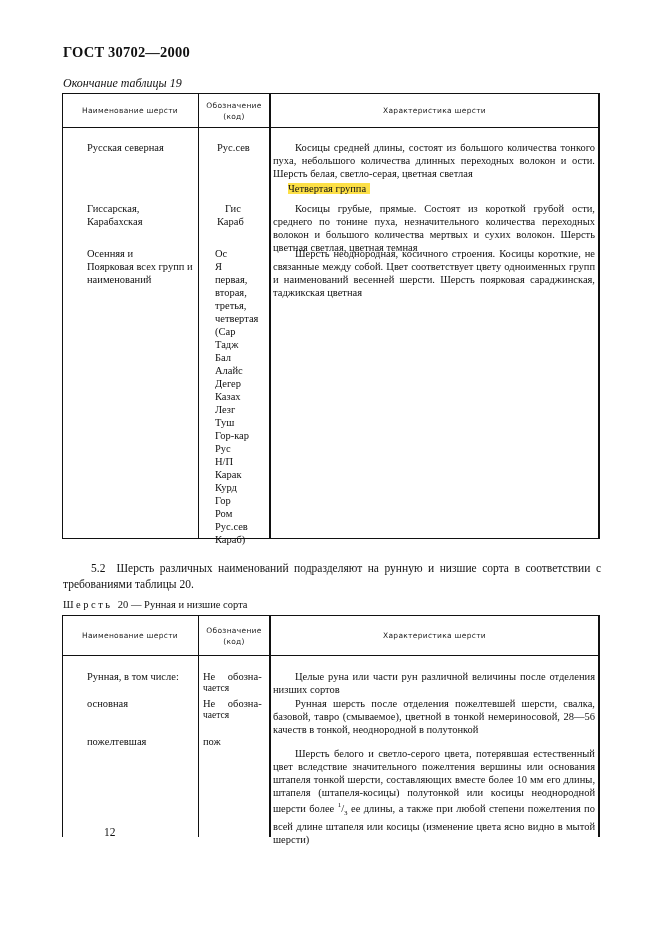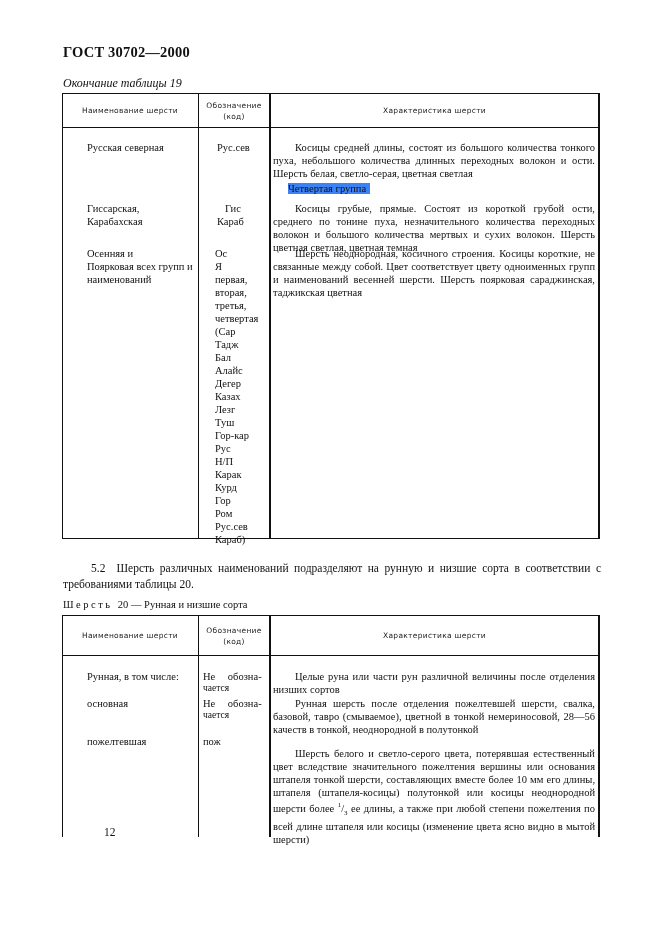--- a/index.html
+++ b/index.html
@@ -45,21 +45,21 @@
   <div class="hcell" style="left:137px; top:0; width:70px; height:35px; flex-direction:column;">
     <span>Обозначение</span>
     <span>(код)</span>
   </div>
   <div class="hcell" style="left:209px; top:0; width:327px; height:35px;">Характеристика шерсти</div>
 
   <div class="cell-name" style="left:25px; top:48px; width:110px;">Русская северная</div>
   <div class="cell-code" style="left:155px; top:48px;">Рус.сев</div>
   <div class="cell-desc" style="left:211px; top:48px; width:322px;">Косицы средней длины, состоят из большого количества тонкого пуха, небольшого количества длинных переходных волокон и ости. Шерсть белая, светло-серая, цветная светлая</div>
 
-  <div class="group-row" style="left:226px; top:90px; background:#3b82f6; padding:0 4px 0 0;">Четвертая группа</div>
+  <div class="group-row" style="left:226px; top:90px; background:#fde047; padding:0 4px 0 0;">Четвертая группа</div>
 
   <div class="cell-name" style="left:25px; top:109px; width:110px;">
     <div>Гиссарская,</div>
     <div>Карабахская</div>
   </div>
   <div class="cell-code" style="left:155px; top:109px;text-align:center;">
     <div style="padding-left:5px;">Гис</div>
     <div>Караб</div>
   </div>
   <div class="cell-desc" style="left:211px; top:109px; width:322px;">Косицы грубые, прямые. Состоят из короткой грубой ости, среднего по тонине пуха, незначительного количества переходных волокон и большого количества мертвых и сухих волокон. Шерсть цветная светлая, цветная темная</div>

